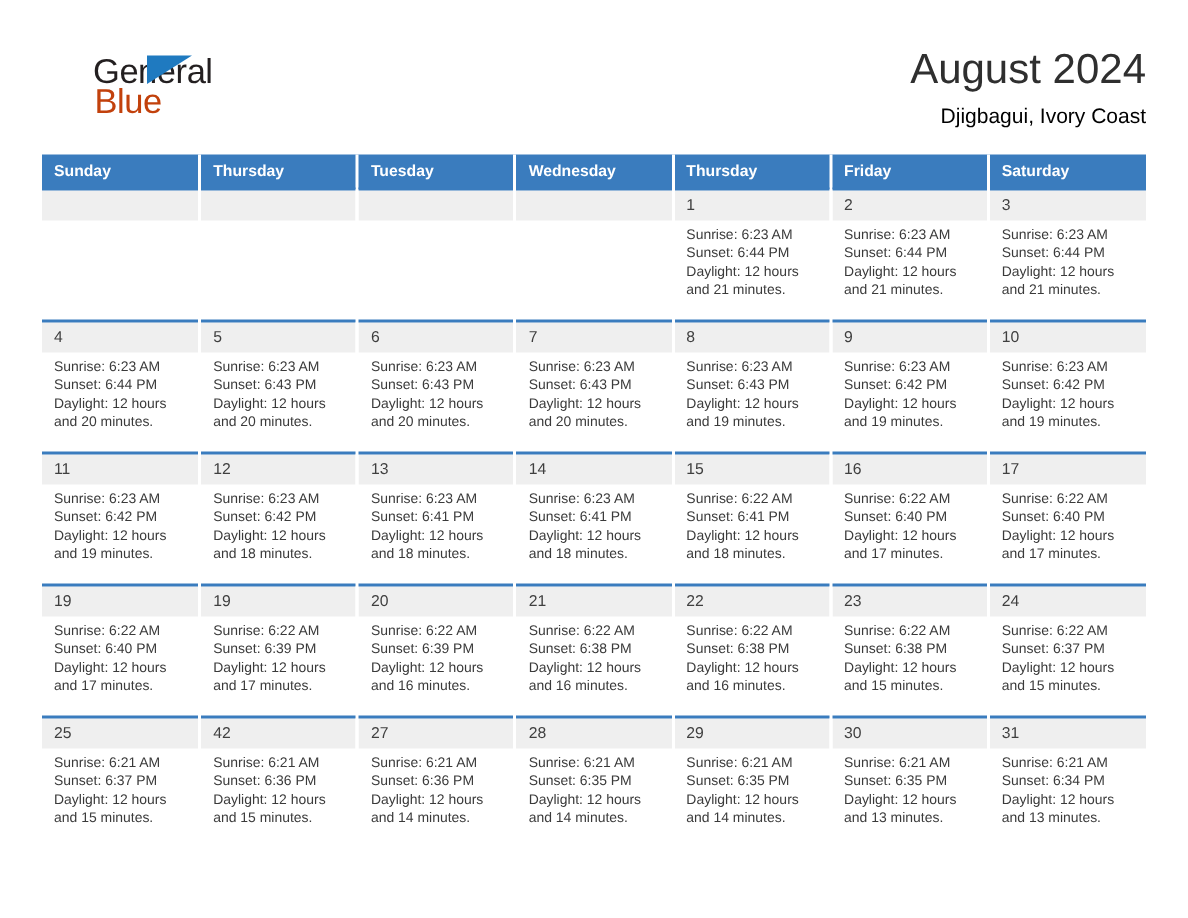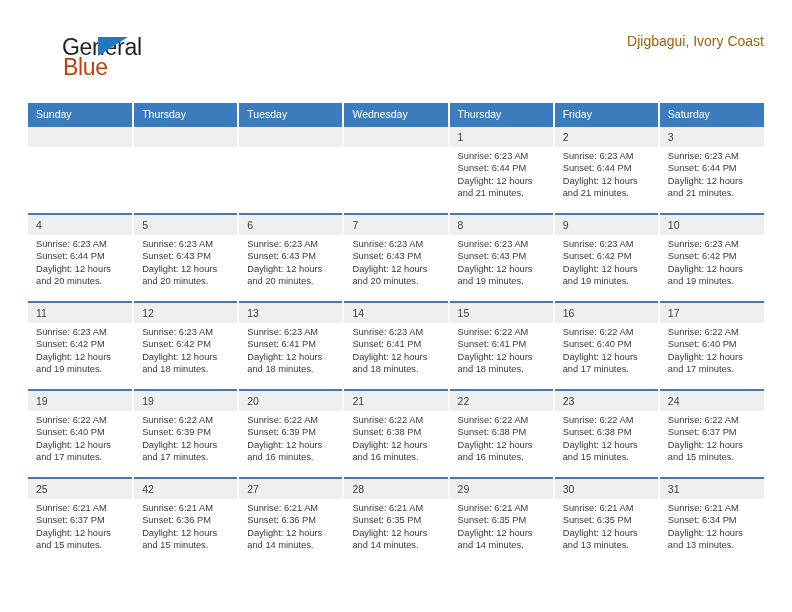--- a/index.html
+++ b/index.html
@@ -72,40 +72,40 @@
   }
   .cal-title {
     font-size: 28px;
     color: #2f2f2f;
     font-weight: normal;
     line-height: 36px;
     white-space: nowrap;
   }
   .cal-subtitle {
     font-size: 14px;
-    color: #a16207;
+    color: #000000;
     line-height: 22px;
     margin-top: 2px;
     white-space: nowrap;
   }
 
   
   .calendar {
     position: absolute;
     left: 28px;
     top: 103px;
     width: 736px;
     border-collapse: collapse;
     table-layout: fixed;
   }
   .calendar th {
     background: #3a7cbe;
     color: #ffffff;
     font-size: 10.5px;
-    font-weight: normal;
+    font-weight: bold;
     text-align: left;
     padding: 5px 0 5px 8px;
     border-right: 2px solid #ffffff;
     height: 11px;
   }
   .calendar th:last-child { border-right: none; }
 
   .calendar td {
     vertical-align: top;
     padding: 0;
@@ -140,20 +140,21 @@
 
   <div class="header">
 
     <div class="logo">
       <span class="logo-general">General</span>
       <span class="logo-triangle"></span>
       <span class="logo-blue">Blue</span>
     </div>
 
     <div class="title-block">
+      <div class="cal-title">August 2024</div>
       <div class="cal-subtitle">Djigbagui, Ivory Coast</div>
     </div>
 
   </div>
 
   <table class="calendar">
     <thead>
       <tr id="header-row">
           <th>Sunday</th>
           <th>Thursday</th>

